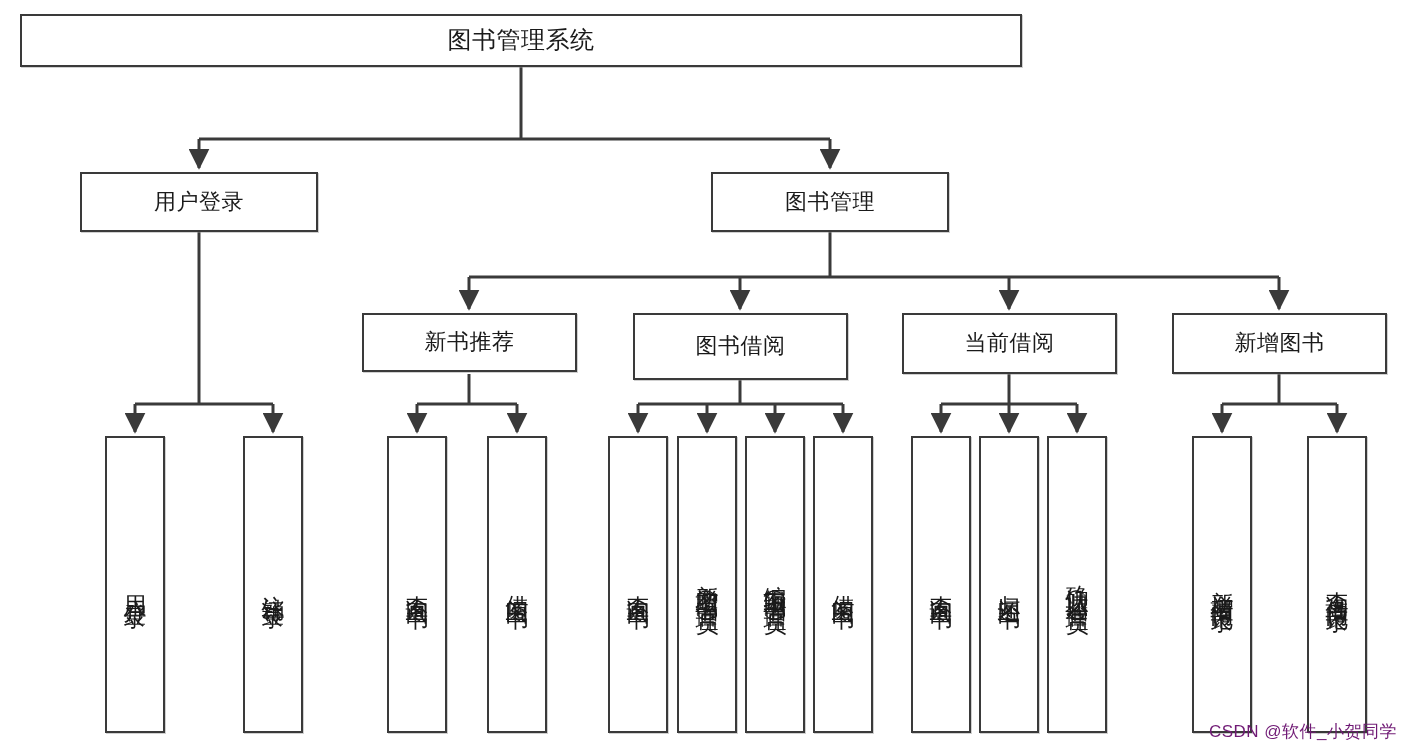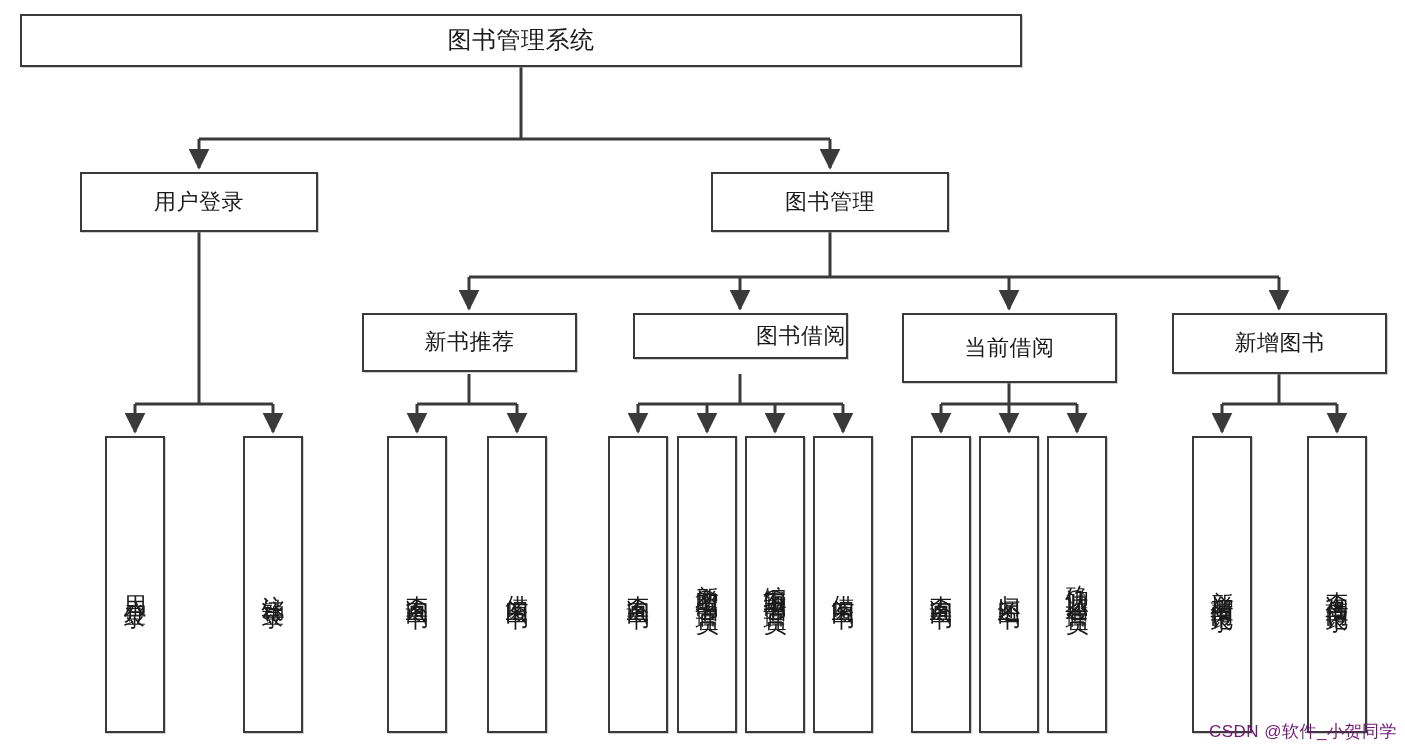--- a/index.html
+++ b/index.html
@@ -137,24 +137,24 @@
   <div class="node horiz lvl-2" style="left:80px; top:172px; width:238px; height:60px;">
     <span class="lbl">用户登录</span>
   </div>
   <div class="node horiz lvl-2" style="left:711px; top:172px; width:238px; height:60px;">
     <span class="lbl">图书管理</span>
   </div>
 
   <div class="node horiz lvl-3" style="left:362px; top:313px; width:215px; height:59px;">
     <span class="lbl">新书推荐</span>
   </div>
-  <div class="node horiz lvl-3" style="left:633px; top:313px; width:215px; height:46px;justify-content:flex-end;">
+  <div class="node horiz lvl-3" style="left:633px; top:313px; width:215px; height:67px;">
     <span class="lbl">图书借阅</span>
   </div>
-  <div class="node horiz lvl-3" style="left:902px; top:313px; width:215px; height:70px;">
+  <div class="node horiz lvl-3" style="left:902px; top:313px; width:215px; height:61px;">
     <span class="lbl">当前借阅</span>
   </div>
   <div class="node horiz lvl-3" style="left:1172px; top:313px; width:215px; height:61px;">
     <span class="lbl">新增图书</span>
   </div>
 
   <div class="node vert lvl-leaf" style="left:105px; top:436px; width:60px; height:297px;">
     <span class="lbl">用户登录</span>
   </div>
   <div class="node vert lvl-leaf" style="left:243px; top:436px; width:60px; height:297px;">

